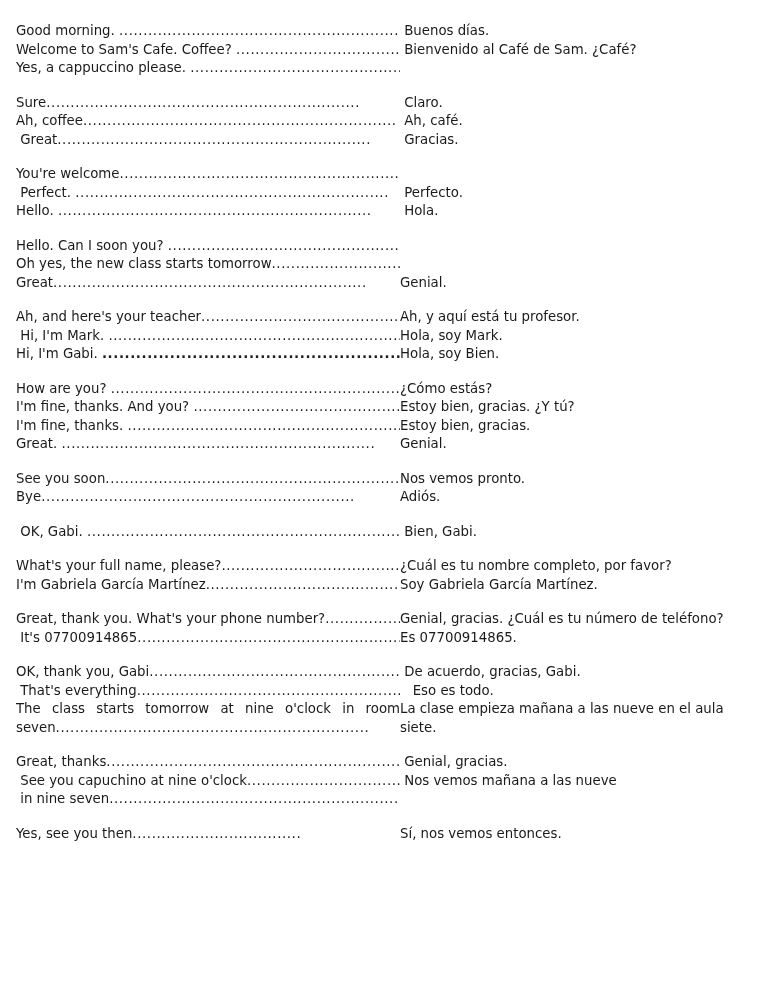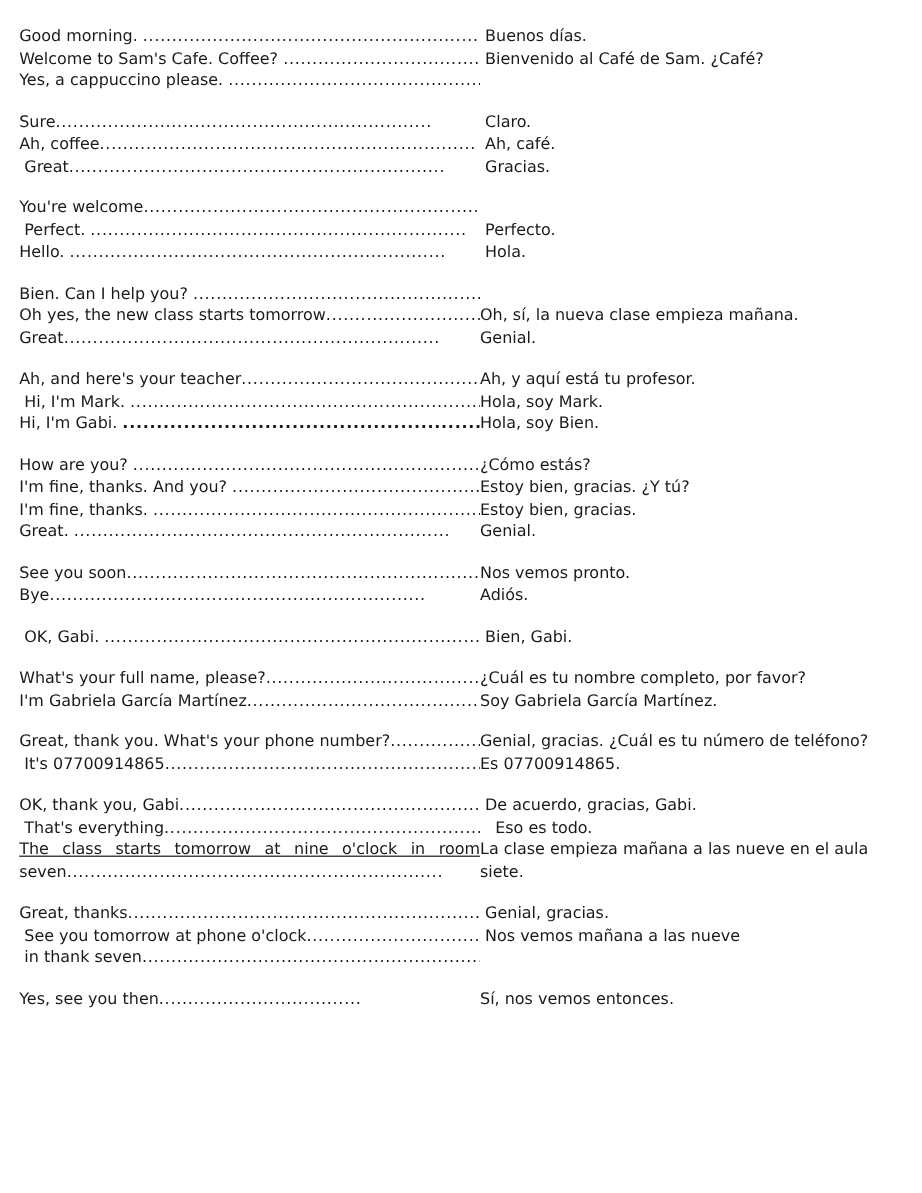--- a/index.html
+++ b/index.html
@@ -56,21 +56,20 @@
   }
   .bold-dots .dots {
     font-weight: bold;
   }
   .wrapleft {
     width: 384px;
     flex: 0 0 384px;
     white-space: normal;
     text-align: justify;
     text-align-last: justify;
-    text-decoration: underline;
   }
   .wrapright {
     flex: 1 1 auto;
     white-space: normal;
   }
 </style>
 </head>
 <body>
 
 <div class="page">
@@ -141,30 +140,29 @@
           <span class="txt">Hello. </span>
           <span class="dots">.................................................................</span>
         </span>
       <span class="right"> Hola.</span>
     </div>
   </div>
 
   <div class="block">
     <div class="row">
       <span class="left">
-          <span class="txt">Bien. Can I help you? </span>
+          <span class="txt">Hello. Can I soon you? </span>
           <span class="dots">.................................................................</span>
         </span>
     </div>
     <div class="row">
       <span class="left">
           <span class="txt">Oh yes, the new class starts tomorrow</span>
           <span class="dots">.................................................................</span>
         </span>
-      <span class="right">Oh, sí, la nueva clase empieza mañana.</span>
     </div>
     <div class="row">
       <span class="left">
           <span class="txt">Great</span>
           <span class="dots">.................................................................</span>
         </span>
       <span class="right">Genial.</span>
     </div>
   </div>
 
@@ -315,28 +313,28 @@
   <div class="block">
     <div class="row">
       <span class="left">
           <span class="txt">Great, thanks</span>
           <span class="dots">.................................................................</span>
         </span>
       <span class="right"> Genial, gracias.</span>
     </div>
     <div class="row">
       <span class="left">
-          <span class="txt"> See you tomorrow at phone o'clock</span>
+          <span class="txt"> See you capuchino at nine o'clock</span>
           <span class="dots">.................................................................</span>
         </span>
       <span class="right"> Nos vemos mañana a las nueve</span>
     </div>
     <div class="row">
       <span class="left">
-          <span class="txt"> in thank seven</span>
+          <span class="txt"> in nine seven</span>
           <span class="dots">.................................................................</span>
         </span>
     </div>
   </div>
 
   <div class="block">
     <div class="row">
       <span class="left" style="overflow:visible;">
           <span class="txt">Yes, see you then</span>
           <span class="dots" style="flex:0 0 auto;">...................................</span>

